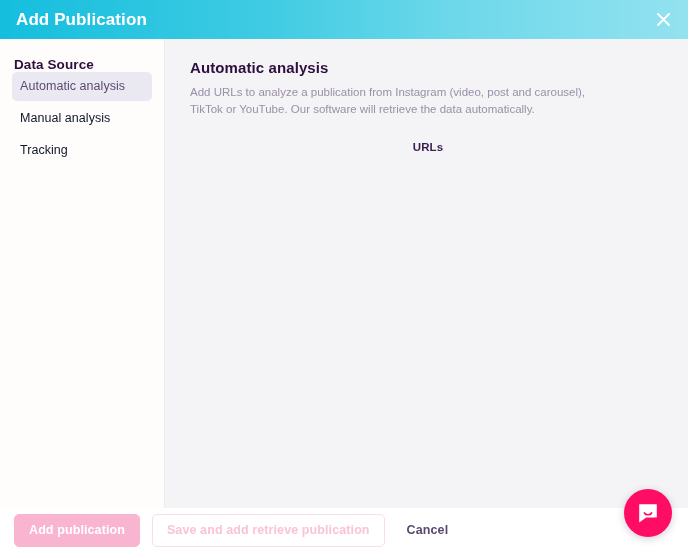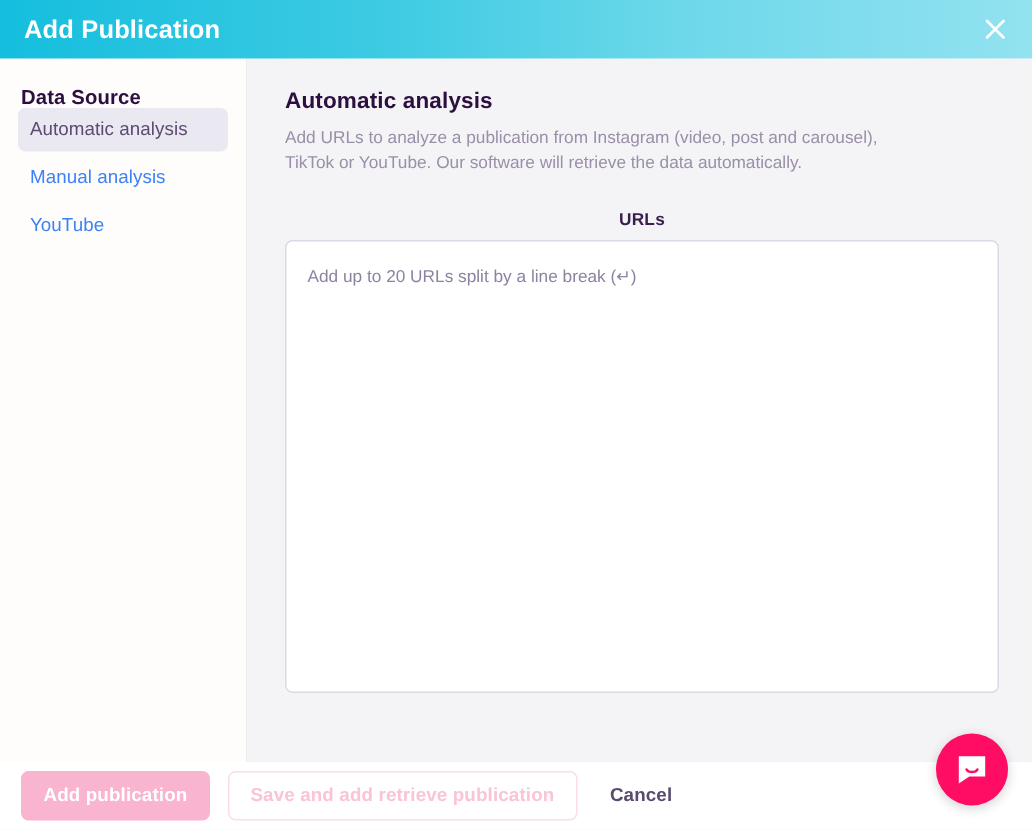--- a/index.html
+++ b/index.html
@@ -81,21 +81,21 @@
     letter-spacing: 0.1px;
   }
   .sidebar-list {
     display: flex;
     flex-direction: column;
     gap: 3px;
     padding: 0 12px;
   }
   .sidebar-item {
     font-size: 12.5px;
-    color: #3b82f6;
+    color: #0f172a;
     padding: 7px 0 7px 8px;
     border-radius: 5px;
     cursor: pointer;
     line-height: 1.2;
     letter-spacing: 0.05px;
   }
   .sidebar-item.active {
     background: #eae8f1;
     color: #5d4a72;
   }
@@ -224,29 +224,28 @@
     </div>
   </div>
 
   <div class="modal-body">
 
     <div class="sidebar">
       <div class="sidebar-heading">Data Source</div>
       <div class="sidebar-list">
         <div class="sidebar-item active">Automatic analysis</div>
         <div class="sidebar-item">Manual analysis</div>
-        <div class="sidebar-item">YouTube</div>
+        <div class="sidebar-item">Tracking</div>
       </div>
     </div>
 
     <div class="content">
       <h2 class="content-title">Automatic analysis</h2>
       <p class="content-desc">Add URLs to analyze a publication from Instagram (video, post and carousel), TikTok or YouTube. Our software will retrieve the data automatically.</p>
       <div class="field-label">URLs</div>
-      <textarea class="url-textarea" autofocus="" placeholder="Add up to 20 URLs split by a line break (↵)" style=""></textarea>
     </div>
 
   </div>
 
   <div class="modal-footer">
     <button class="btn btn-primary">Add publication</button>
     <button class="btn btn-outline">Save and add retrieve publication</button>
     <button class="btn btn-text">Cancel</button>
   </div>
 

